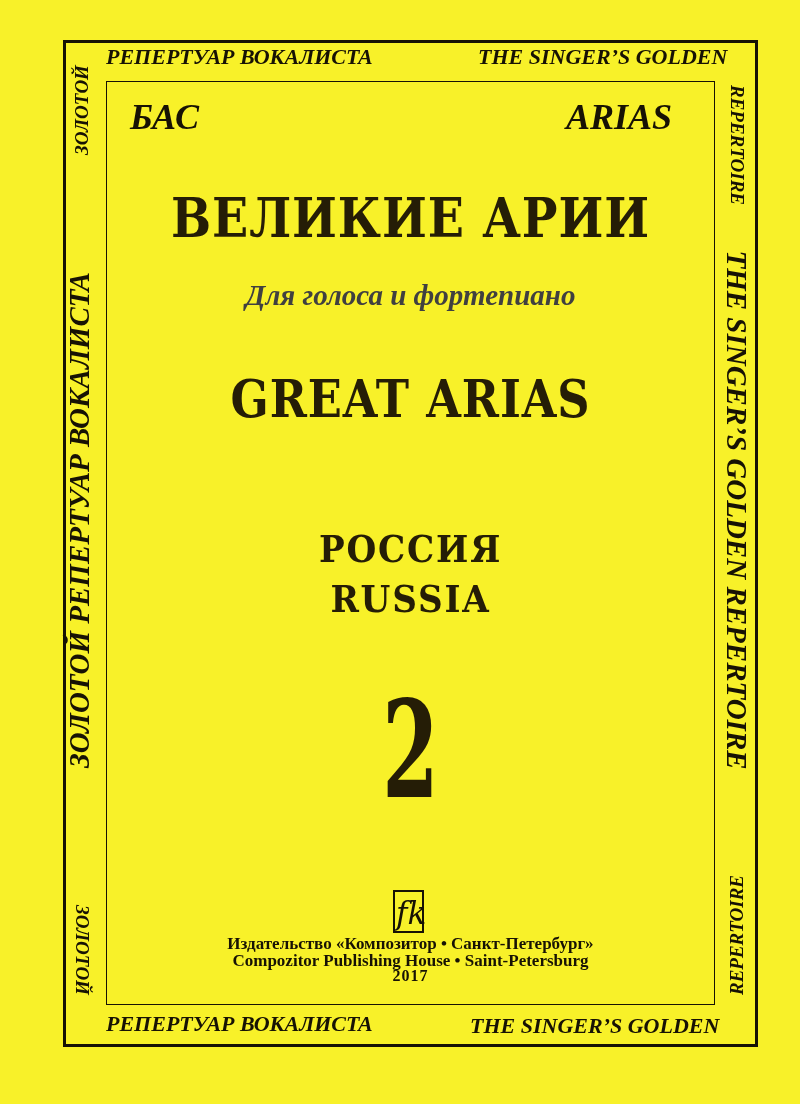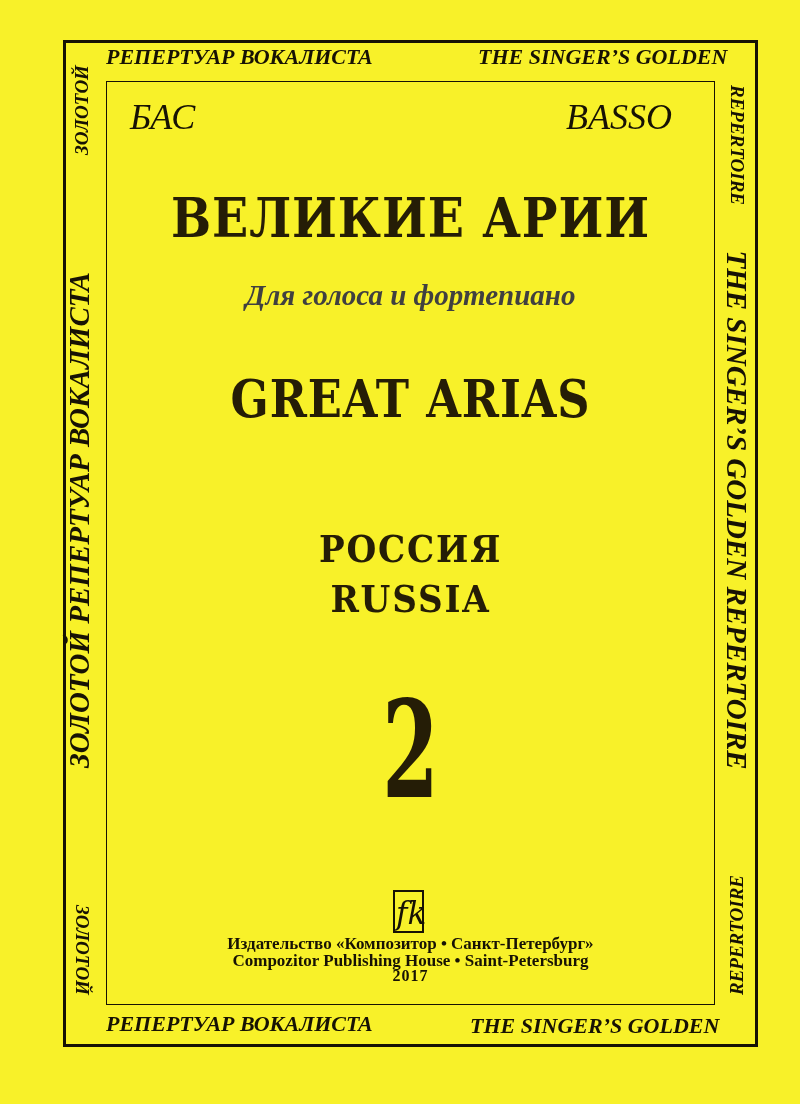--- a/index.html
+++ b/index.html
@@ -39,21 +39,21 @@
   .ccw{transform:rotate(-90deg);}
   .cw{transform:rotate(90deg);}
   .left-top-v{left:22px;top:99px;width:120px;}
   .left-mid-v{left:-174px;top:504px;width:506px;}
   .left-bot-v{left:22px;top:939px;width:120px;}
   .right-top-v{left:677px;top:134px;width:120px;}
   .right-mid-v{left:472px;top:494px;width:530px;}
   .right-bot-v{left:677px;top:924px;width:120px;}
   
   .voice{
-    font-weight:normal;font-style:italic;font-size:36px;line-height:1;
+    font-weight:bold;font-style:italic;font-size:36px;line-height:1;
     white-space:nowrap;
   }
   .voice-ru{left:130px;top:99px;}
   .voice-en{left:420px;top:99px;width:252px;text-align:right;}
   .center-line{left:106px;width:609px;text-align:center;white-space:nowrap;line-height:1;}
   .display{
     font-family:"DejaVu Serif", serif;font-weight:bold;color:#251d06;
   }
   .title-ru{top:191px;font-size:54px;letter-spacing:1px;transform:scaleX(0.88);}
   .sub{font-style:italic;color:#404040;}
@@ -94,21 +94,21 @@
 
   <div class="abs band v-small ccw left-top-v">ЗОЛОТОЙ</div>
   <div class="abs band v-big ccw left-mid-v">ЗОЛОТОЙ РЕПЕРТУАР ВОКАЛИСТА</div>
   <div class="abs band v-small cw left-bot-v">ЗОЛОТОЙ</div>
 
   <div class="abs band v-small cw right-top-v">REPERTOIRE</div>
   <div class="abs band v-big cw right-mid-v">THE SINGER’S GOLDEN REPERTOIRE</div>
   <div class="abs band v-small ccw right-bot-v">REPERTOIRE</div>
 
   <div class="abs voice voice-ru">БАС</div>
-  <div class="abs voice voice-en">BASSO</div>
+  <div class="abs voice voice-en">ARIAS</div>
 
   <div class="abs center-line display title-ru">ВЕЛИКИЕ АРИИ</div>
   <div class="abs center-line sub sub-ru">Для голоса и фортепиано</div>
   <div class="abs center-line display title-en">GREAT ARIAS</div>
 
   <div class="abs center-line display country-ru">РОССИЯ</div>
   <div class="abs center-line display country-en">RUSSIA</div>
 
   <div class="abs center-line display volume">2</div>
 

